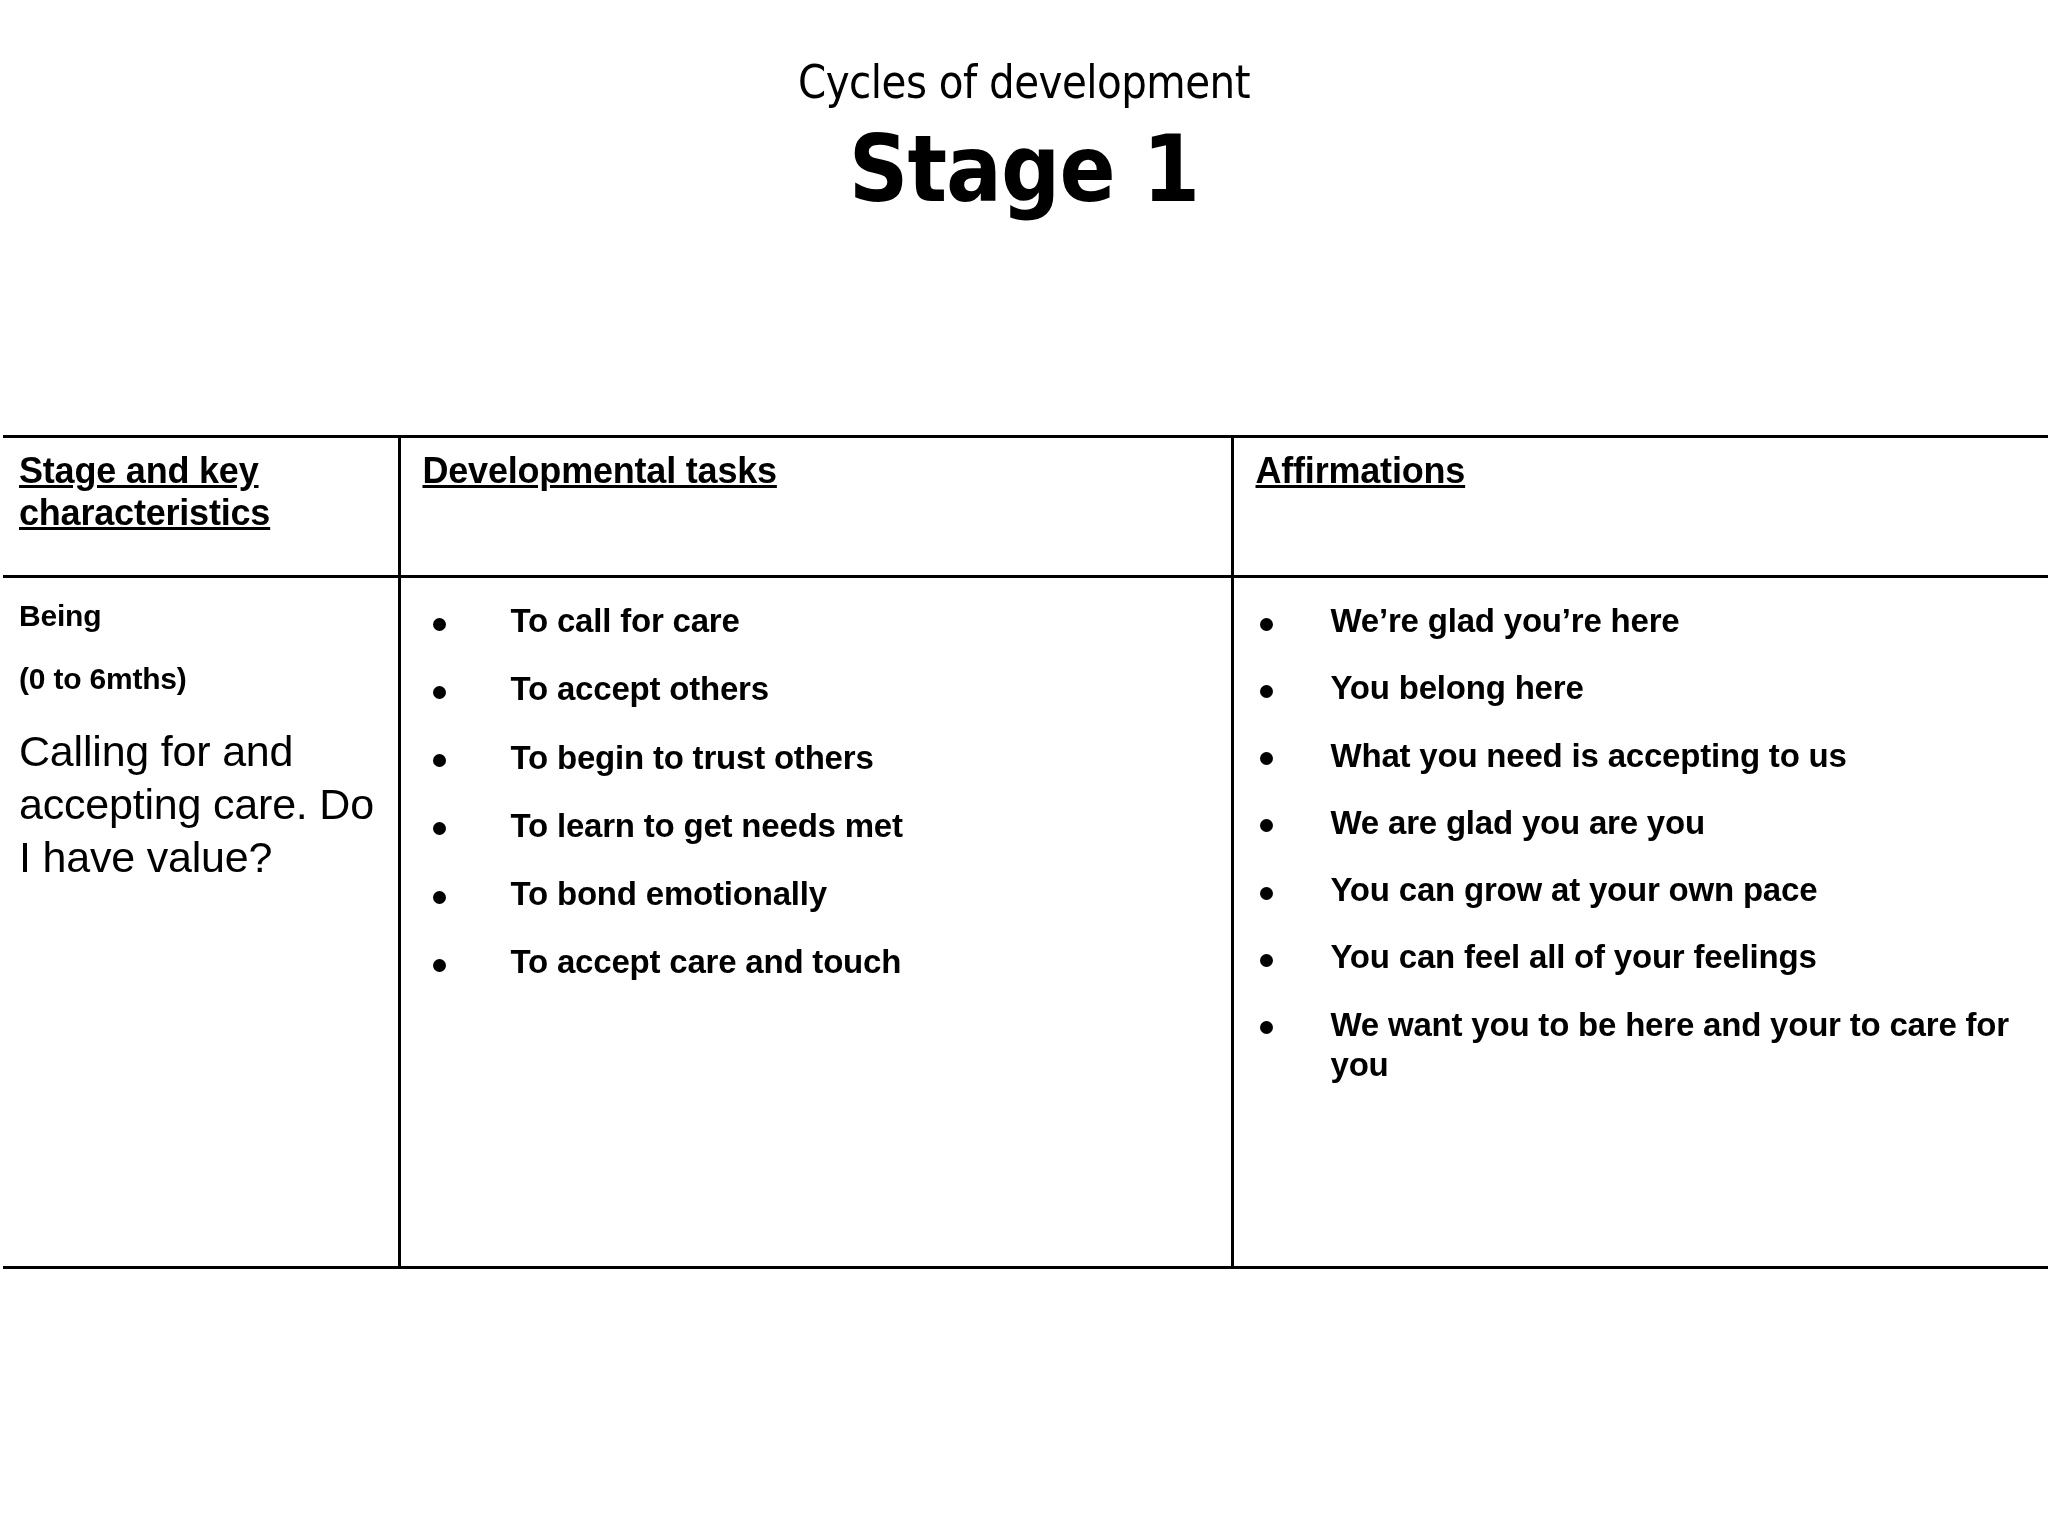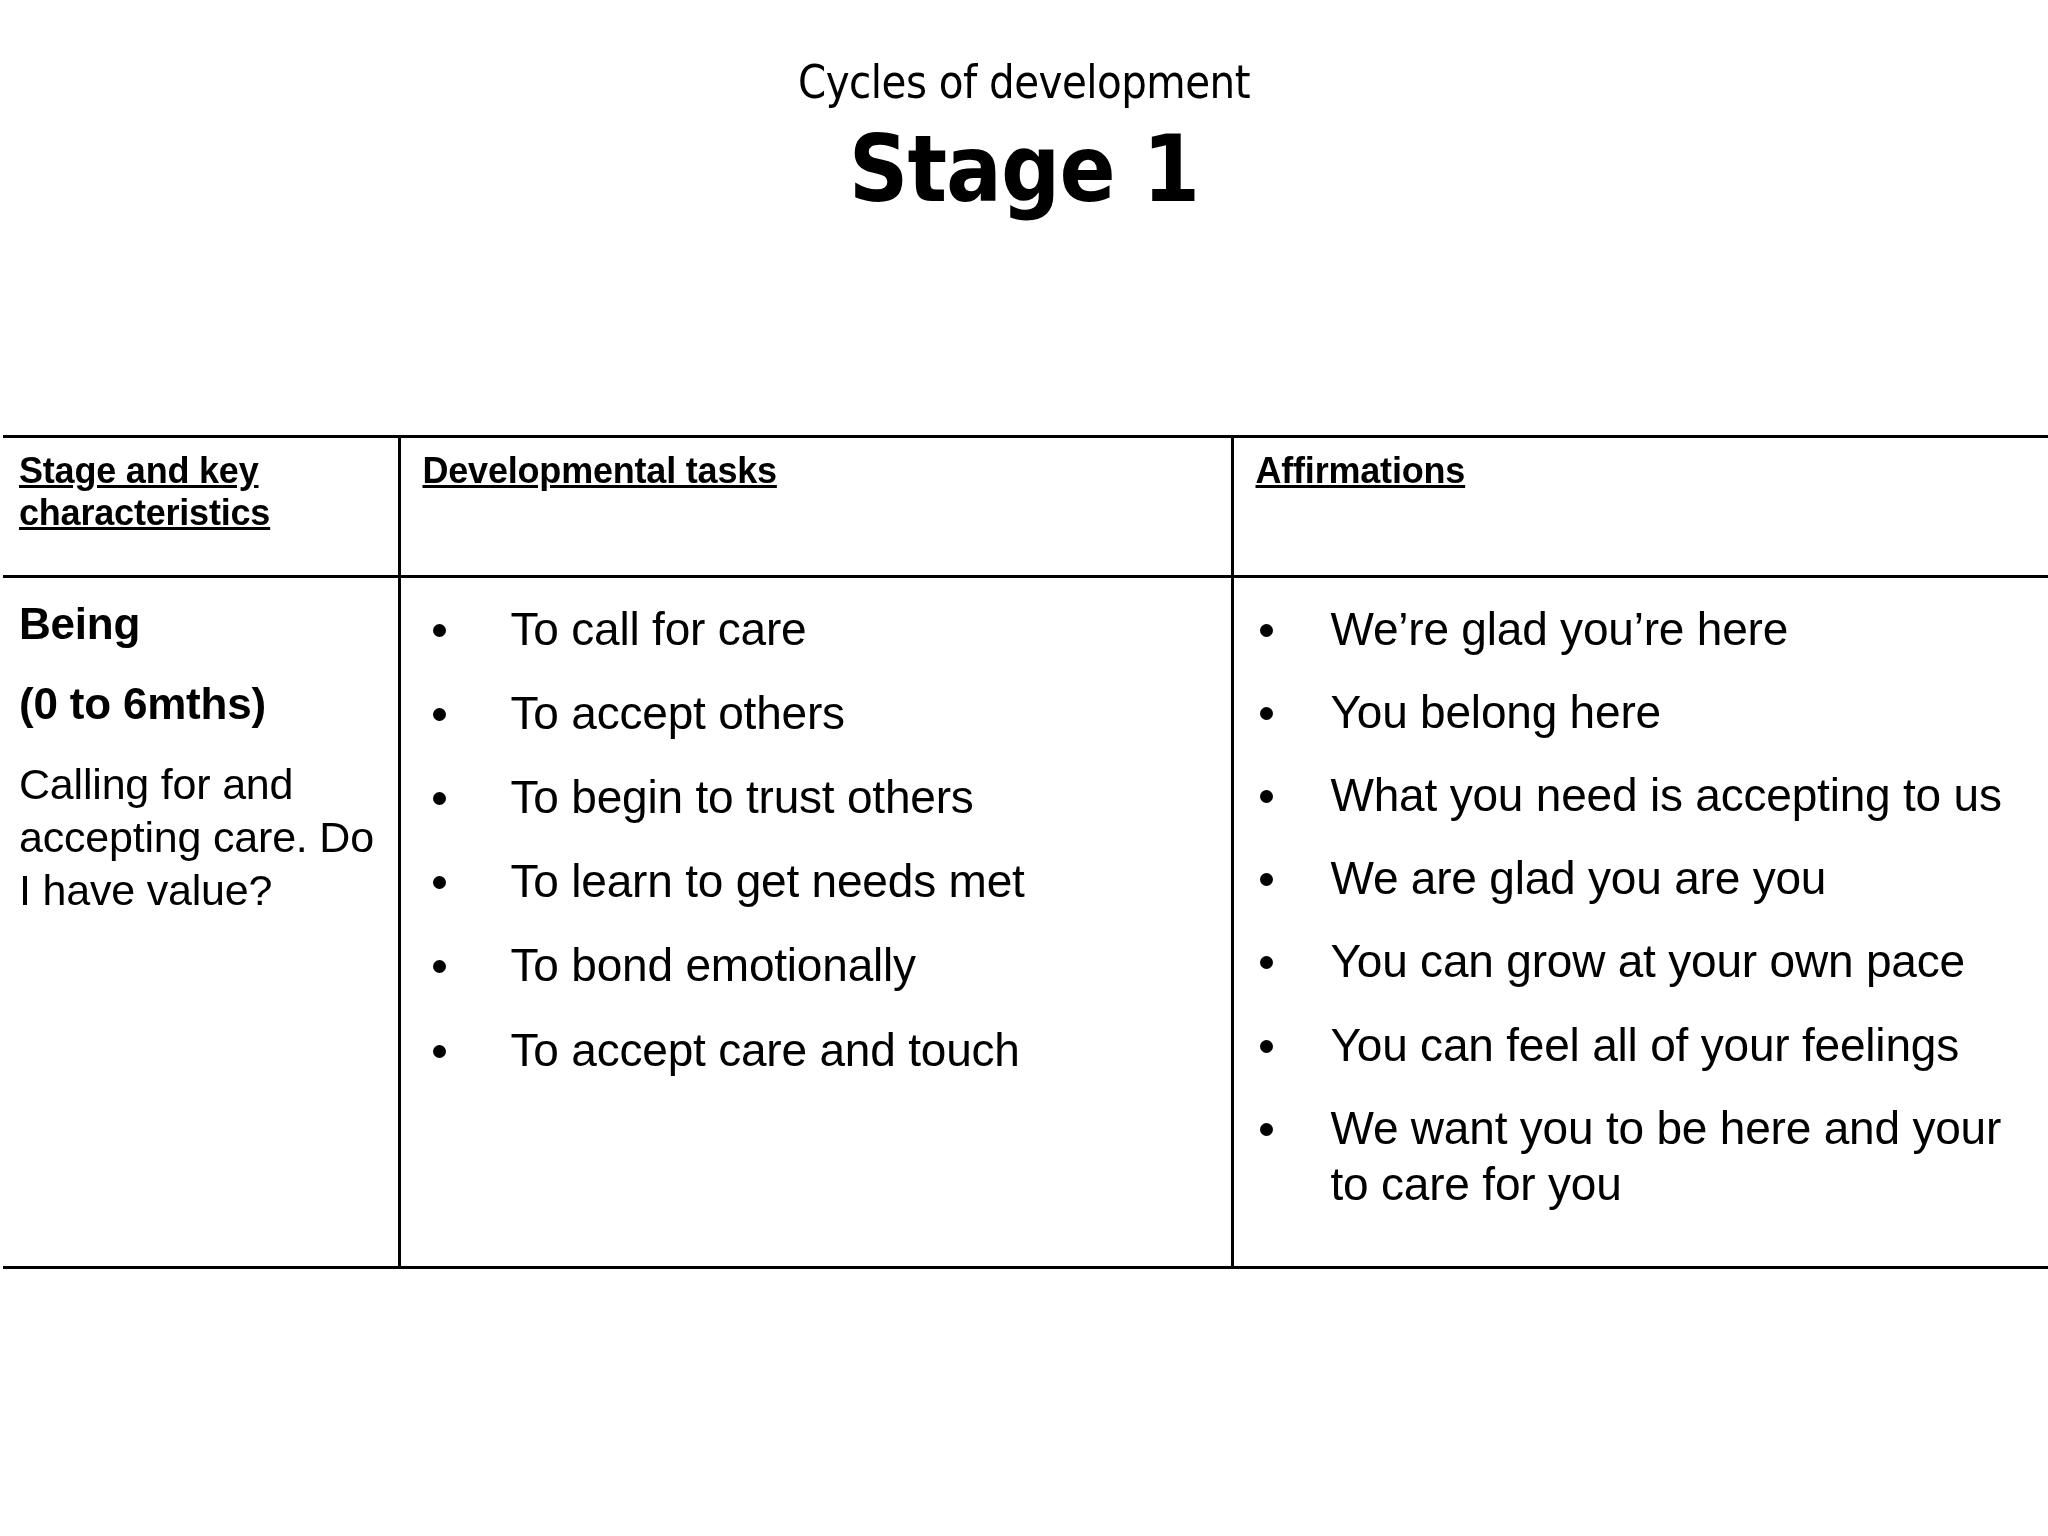--- a/index.html
+++ b/index.html
@@ -101,43 +101,43 @@
     text-decoration: underline;
   }
   .hdr-text.pad-wide { padding-left: 22px; }
 
   
   .c1-body {
     padding: 20px 14px 0 16px;
   }
   .c1-bold {
     font-weight: 700;
-    font-size: 44px;
+    font-size: 30px;
     line-height: 1.18;
     margin: 0 0 28px 0;
     letter-spacing: -0.2px;
   }
   .c1-plain {
     font-weight: 400;
     font-size: 43px;
     line-height: 1.24;
     margin: 0;
     letter-spacing: -0.2px;
   }
 
   
   ul.blist {
     list-style: none;
     margin: 0;
     padding: 0;
   }
   ul.blist > li {
     position: relative;
-    font-size: 46px;
-    font-weight: 400;
+    font-size: 33px;
+    font-weight: 700;
     line-height: 1.22;
     letter-spacing: -0.2px;
   }
   ul.blist > li .bullet-dot {
     position: absolute;
     left: 0;
     top: 0.50em;
     width: 13px;
     height: 13px;
     background: #000;

